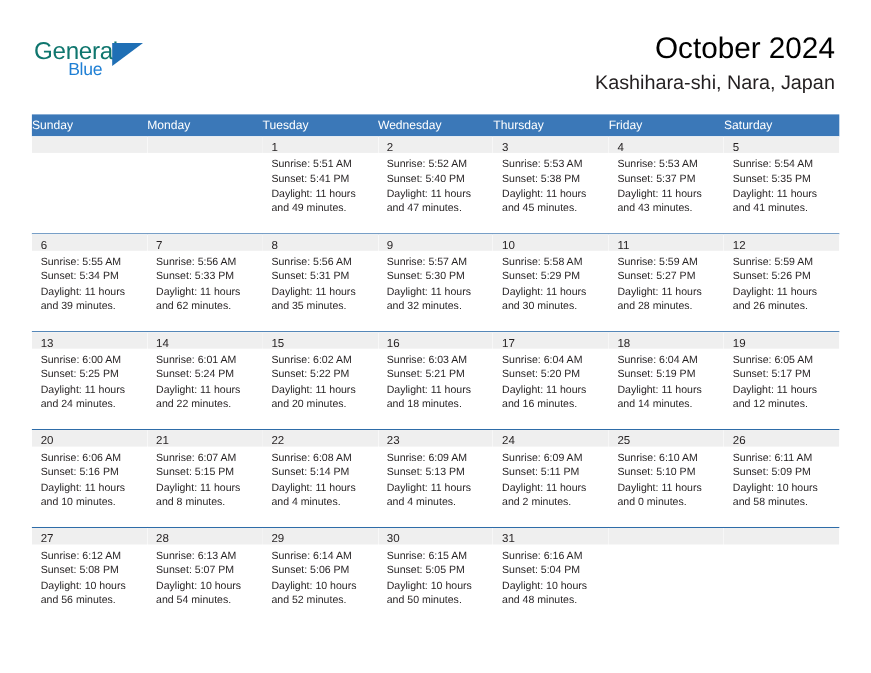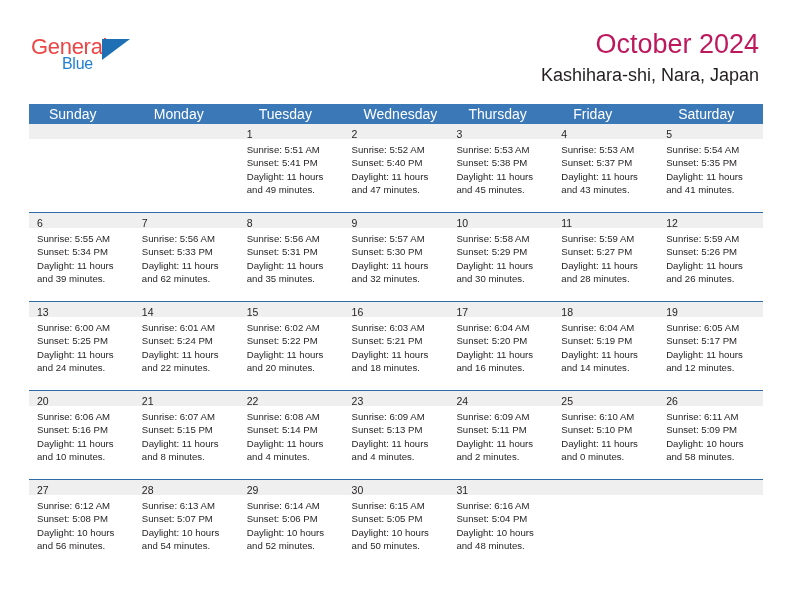--- a/index.html
+++ b/index.html
@@ -35,21 +35,21 @@
     top: 34px;
     width: 200px;
     height: 46px;
   }
   .logo-general {
     position: absolute;
     left: 0;
     top: 0;
     font-size: 22px;
     letter-spacing: -0.3px;
-    color: #ef4444;
+    color: #0f766e;
     font-family: "Liberation Sans", sans-serif;
   }
   .logo-triangle {
     position: absolute;
     left: 71px;
     top: 5px;
     width: 0;
     height: 0;
     border-left: 28px solid #1f6fb5;
     border-bottom: 21px solid transparent;
@@ -64,21 +64,21 @@
     font-family: "Liberation Sans", sans-serif;
   }
   .title-block {
     position: absolute;
     right: 33px;
     top: 28px;
     text-align: right;
   }
   .cal-title {
     font-size: 27px;
-    color: #be185d;
+    color: #000000;
     line-height: 32px;
     white-space: nowrap;
   }
   .cal-subtitle {
     font-size: 18px;
     color: #231f20;
     line-height: 20px;
     margin-top: 5px;
     white-space: nowrap;
   }
@@ -92,23 +92,23 @@
   }
   .weekdays {
     display: flex;
     width: 100%;
     background: #3b78b8;
     height: 20px;
   }
   .weekday {
     flex: 1 1 0;
     color: #ffffff;
-    font-size: 14px;
+    font-size: 11px;
     line-height: 20px;
-    padding-left: 20px;
+    padding-left: 0;
     box-sizing: border-box;
     white-space: nowrap;
   }
   .week {
     display: flex;
     width: 100%;
     border-top: 1.4px solid #2e6ca8;
     box-sizing: border-box;
   }
   .week:first-of-type {

